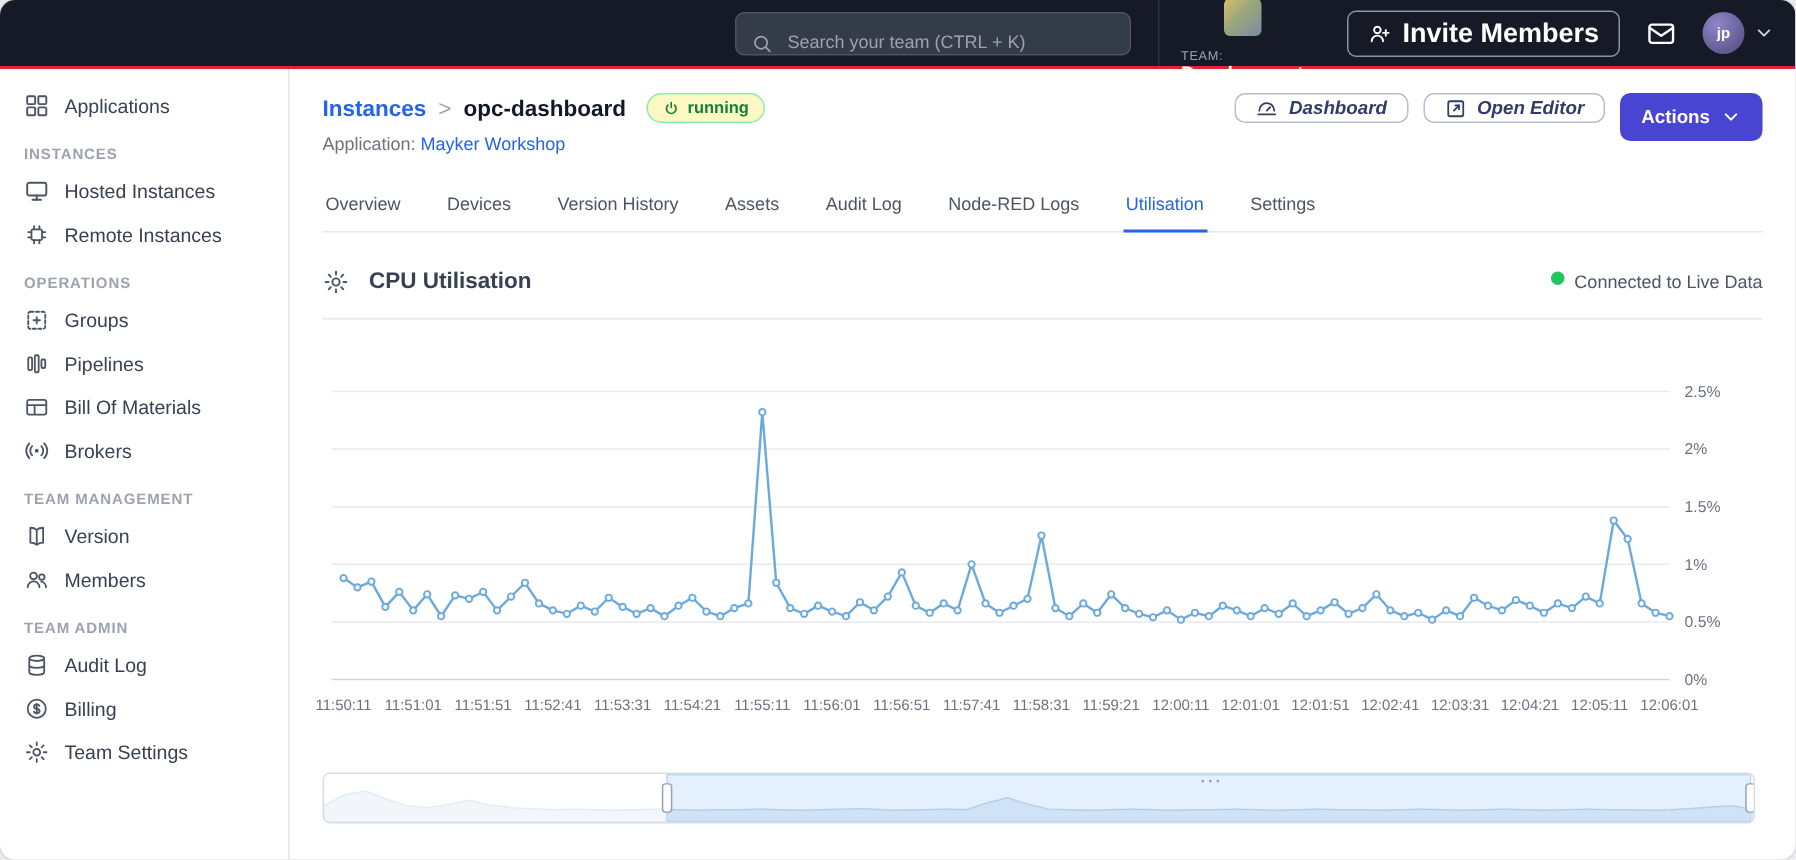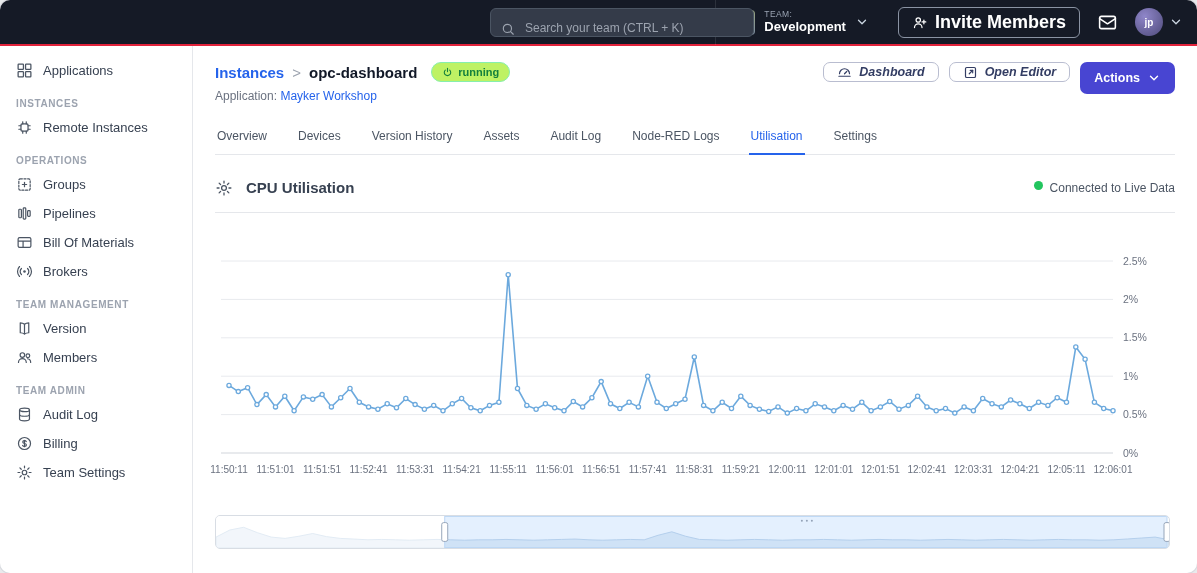--- a/index.html
+++ b/index.html
@@ -8,21 +8,21 @@
 
   
   .topbar{position:relative;height:46px;flex:none;background:#151a26;border-bottom:2px solid #e2233b;display:flex;align-items:center;padding:0 14px;}
   .brand{display:flex;align-items:center;gap:8px;cursor:pointer;}
   .brand-text{color:#fff;font-size:18px;font-weight:700;letter-spacing:.2px;}
   .searchbox{position:absolute;left:490px;top:8px;width:264px;height:29px;background:#343b49;border:1px solid #4b5563;border-radius:6px;display:flex;align-items:flex-end;gap:8px;padding:0 10px;}
   .searchbox svg{width:14px;height:14px;color:#9ca3af;flex:none;}
   .searchbox input{flex:1;background:transparent;border:none;outline:none;color:#e5e7eb;font-size:12px;font-family:"Liberation Sans",sans-serif;}
   .searchbox input::placeholder{color:#9ca3af;}
   .topbar-right{margin-left:auto;display:flex;align-items:center;gap:15px;}
-  .team-select{display:flex;align-items:center;gap:9px;height:46px;padding:0 14px;border-left:1px solid rgba(255,255,255,.10);cursor:pointer;}
+  .team-select{display:flex;align-items:center;gap:9px;height:46px;padding:0 14px;border-left:1px solid rgba(255,255,255,.10);cursor:pointer;flex-direction:column;}
   .team-avatar{width:25px;height:25px;border-radius:4px;background:linear-gradient(135deg,#d8c269 0%,#9aa67c 45%,#7b8aa0 100%);flex:none;}
   .team-texts{display:flex;flex-direction:column;line-height:1.1;}
   .team-label{font-size:8.5px;color:#9aa3b2;letter-spacing:.05em;}
   .team-name{font-size:13px;color:#fff;font-weight:700;}
   .chev{width:14px;height:14px;color:#cbd5e1;}
   .invite-btn{display:flex;align-items:center;gap:8px;height:31px;padding:0 13px;background:transparent;border:1px solid #8a93a3;border-radius:6px;color:#fff;font-size:18px;font-weight:600;cursor:pointer;font-family:"Liberation Sans",sans-serif;}
   .invite-btn svg{width:15px;height:15px;}
   .mail-btn{background:none;border:none;color:#fff;cursor:pointer;padding:2px;display:flex;}
   .mail-btn svg{width:21px;height:21px;}
   .user-menu{display:flex;align-items:center;gap:6px;cursor:pointer;}
@@ -34,21 +34,21 @@
   .nav-item{display:flex;align-items:center;gap:10px;padding:6px 16px;font-size:13px;color:#374151;cursor:pointer;white-space:nowrap;}
   .nav-item svg{width:17px;height:17px;color:#4b5563;flex:none;}
   .nav-section{padding:13px 16px 4px;font-size:10px;font-weight:700;color:#9ca3af;letter-spacing:.06em;white-space:nowrap;}
 
   .content{flex:1;padding:16px 22px 0;min-width:0;}
   .page-header{display:flex;align-items:flex-start;}
   .breadcrumb{display:flex;align-items:center;gap:8px;font-size:15px;}
   .breadcrumb a{color:#2563eb;font-weight:600;text-decoration:none;cursor:pointer;}
   .crumb-sep{color:#9ca3af;}
   .instance-name{font-weight:700;color:#111827;}
-  .badge{display:inline-flex;align-items:center;gap:5px;background:#bef264;border:1px solid #86efac;color:#15803d;font-size:11px;font-weight:600;border-radius:999px;padding:3px 10px;margin-left:6px;}
+  .badge{display:inline-flex;align-items:center;gap:5px;background:#fef9c3;border:1px solid #86efac;color:#15803d;font-size:11px;font-weight:600;border-radius:999px;padding:3px 10px;margin-left:6px;}
   .badge svg{width:11px;height:11px;}
   .app-line{margin-top:7px;font-size:12px;color:#6b7280;}
   .app-line a{color:#2563eb;text-decoration:none;cursor:pointer;}
   .ph-actions{margin-left:auto;display:flex;gap:10px;}
   .btn-outline{display:flex;align-items:center;gap:7px;height:20px;padding:0 13px;border:1px solid #b9bdd0;border-radius:7px;background:#fff;color:#333d63;font-size:12.5px;font-weight:600;cursor:pointer;font-family:"Liberation Sans",sans-serif;font-style:italic;}
   .btn-outline svg{width:15px;height:15px;}
   .btn-primary{display:flex;align-items:center;gap:7px;height:32px;padding:0 14px;border:none;border-radius:7px;background:#4845d2;color:#fff;font-size:12.5px;font-weight:600;cursor:pointer;font-family:"Liberation Sans",sans-serif;}
   .btn-primary svg{width:14px;height:14px;}
 
   .tabs{display:flex;gap:27px;margin-top:18px;border-bottom:1px solid #e5e7eb;}
@@ -138,20 +138,28 @@
       <div class="nav-item">
         <svg viewBox="0 0 24 24" fill="none" stroke="currentColor" stroke-width="1.8">
             <rect x="3" y="3" width="7.5" height="7.5" rx="1"></rect>
             <rect x="13.5" y="3" width="7.5" height="7.5" rx="1"></rect>
             <rect x="3" y="13.5" width="7.5" height="7.5" rx="1"></rect>
             <rect x="13.5" y="13.5" width="7.5" height="7.5" rx="1"></rect>
           </svg>
         <span>Applications</span>
       </div>
       <div class="nav-section">INSTANCES</div>
+      <div class="nav-item">
+        <svg viewBox="0 0 24 24" fill="none" stroke="currentColor" stroke-width="1.8" stroke-linecap="round">
+            <rect x="3" y="4" width="18" height="12" rx="2"></rect>
+            <line x1="8" y1="20" x2="16" y2="20"></line>
+            <line x1="12" y1="16" x2="12" y2="20"></line>
+          </svg>
+        <span>Hosted Instances</span>
+      </div>
       <div class="nav-item">
         <svg viewBox="0 0 24 24" fill="none" stroke="currentColor" stroke-width="1.7" stroke-linecap="round">
             <rect x="7" y="7" width="10" height="10" rx="1.5"></rect>
             <line x1="9.5" y1="7" x2="9.5" y2="4"></line>
             <line x1="14.5" y1="7" x2="14.5" y2="4"></line>
             <line x1="9.5" y1="20" x2="9.5" y2="17"></line>
             <line x1="14.5" y1="20" x2="14.5" y2="17"></line>
             <line x1="7" y1="9.5" x2="4" y2="9.5"></line>
             <line x1="7" y1="14.5" x2="4" y2="14.5"></line>
             <line x1="20" y1="9.5" x2="17" y2="9.5"></line>

